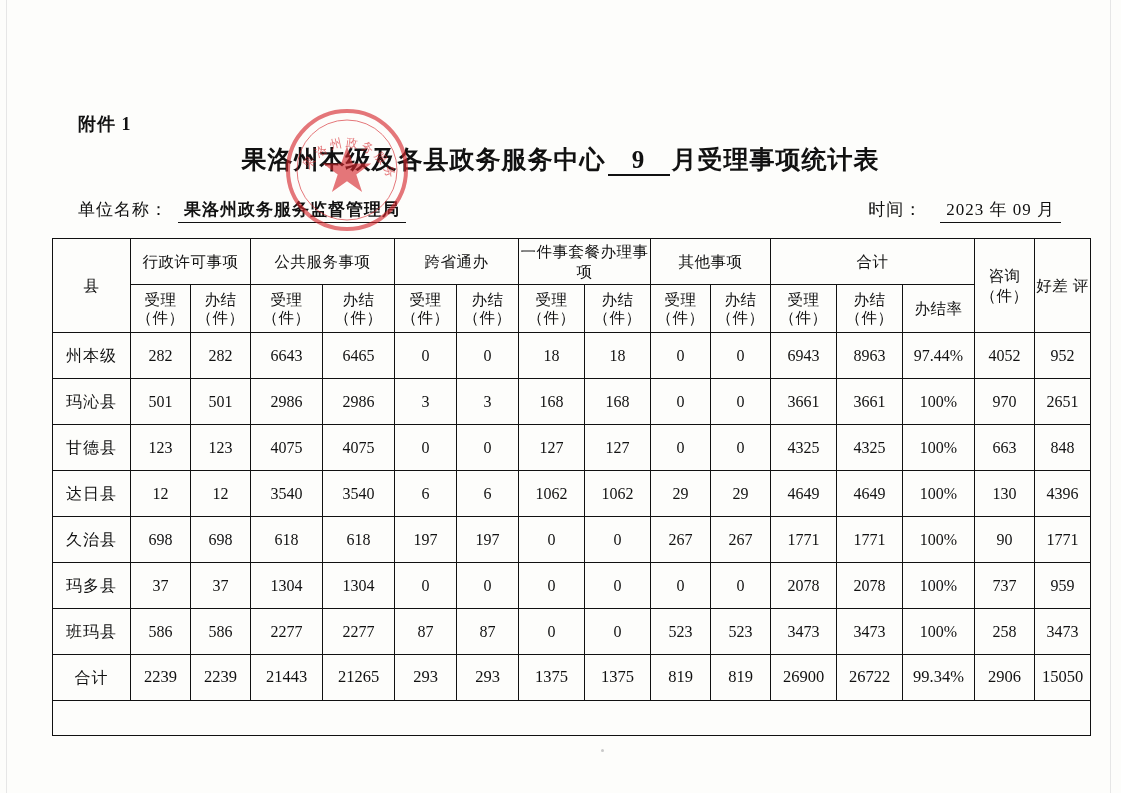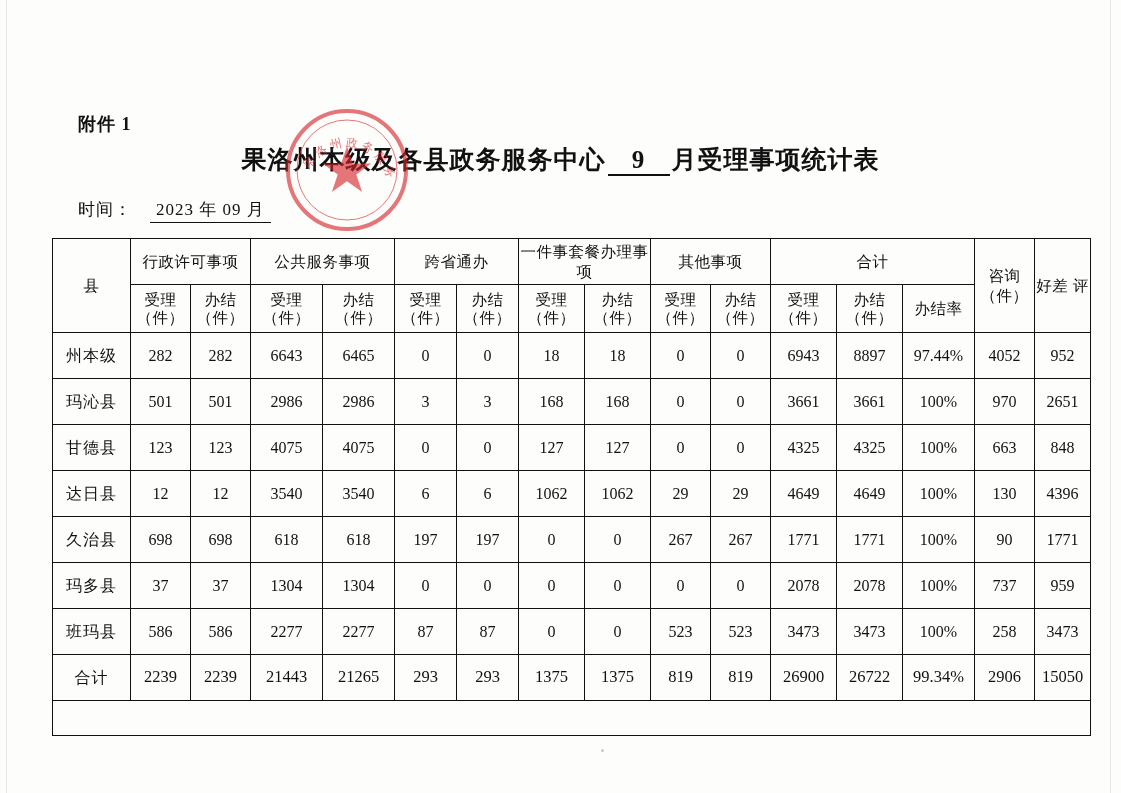--- a/index.html
+++ b/index.html
@@ -183,20 +183,24 @@
   <div class="scan-edge-left"></div>
   <div class="scan-edge-right"></div>
 
   <div class="attachment-label">附件 1</div>
 
   <div class="doc-title">
     <span>果洛州本级及各县政务服务中心</span><span class="month-blank">9</span><span>月受理事项统计表</span>
   </div>
 
   <div class="meta-row">
+    <div class="meta-left">
+      <span class="label">单位名称：</span>
+      <span class="value">果洛州政务服务监督管理局</span>
+    </div>
     <div class="meta-right">
       <span class="label">时间：</span>
       <span class="value">2023 年 09 月</span>
     </div>
   </div>
 
   <div class="table-wrap">
     <table class="stat">
       <colgroup>
         <col style="width:78px">
@@ -293,21 +297,21 @@
             <td class="num">282</td>
             <td class="num">6643</td>
             <td class="num">6465</td>
             <td class="num">0</td>
             <td class="num">0</td>
             <td class="num">18</td>
             <td class="num">18</td>
             <td class="num">0</td>
             <td class="num">0</td>
             <td class="num">6943</td>
-            <td class="num">8897</td>
+            <td class="num">8963</td>
             <td class="num">97.44%</td>
             <td class="num">4052</td>
             <td class="num">952</td>
           </tr>
           <tr class="rowcell">
             <td class="county">玛沁县</td>
             <td class="num">501</td>
             <td class="num">501</td>
             <td class="num">2986</td>
             <td class="num">2986</td>

